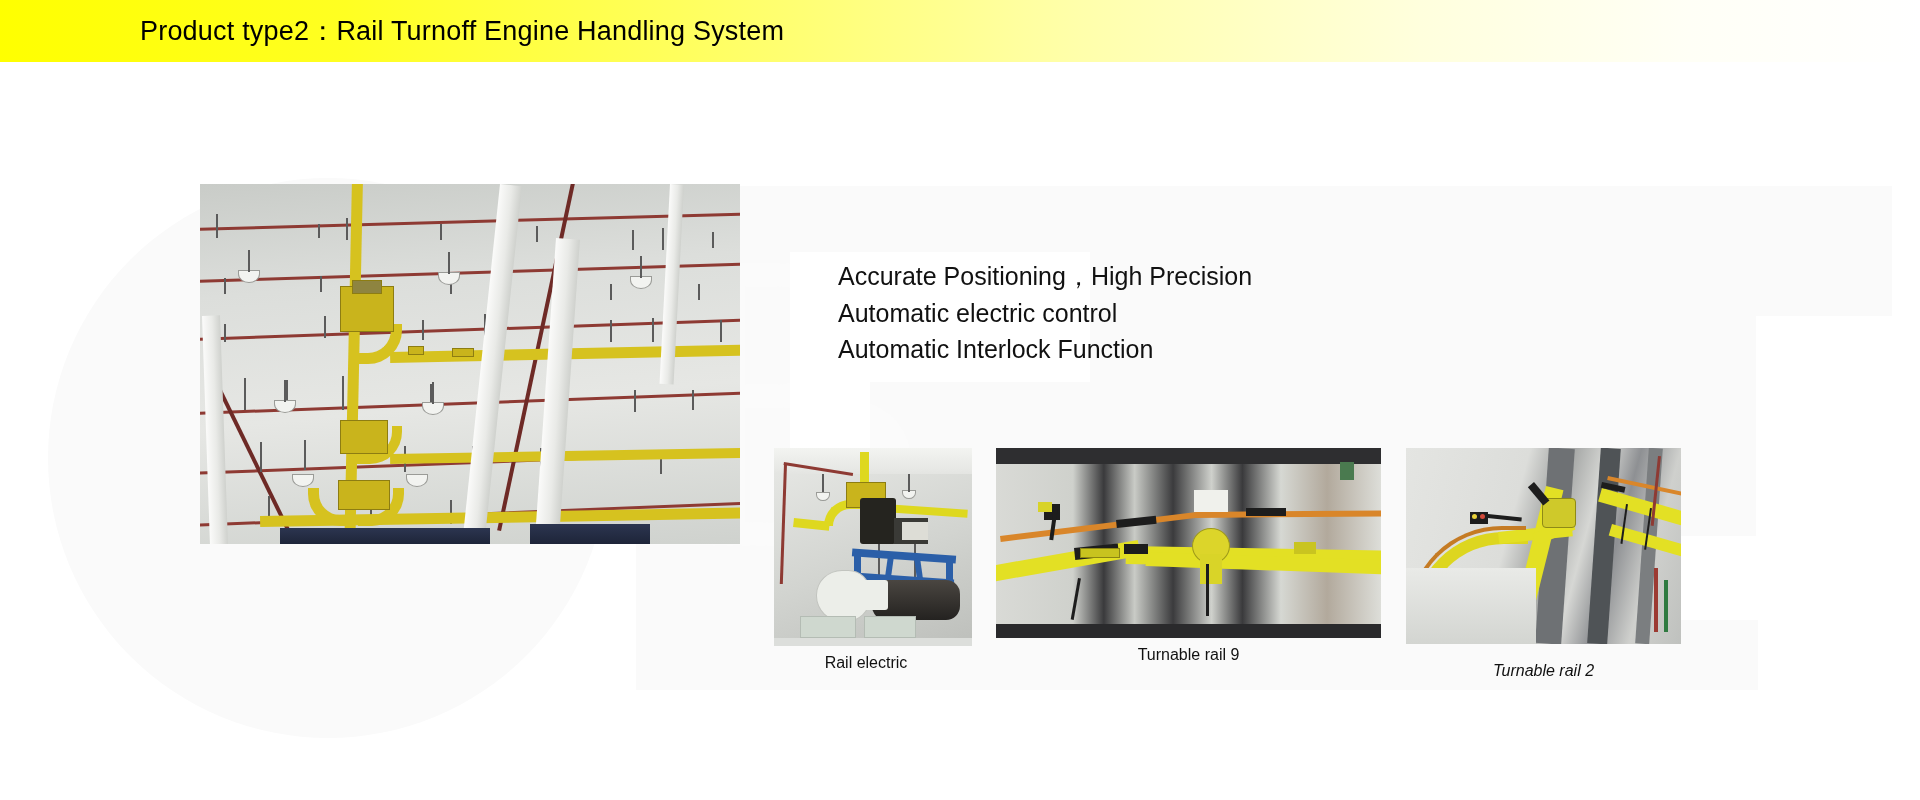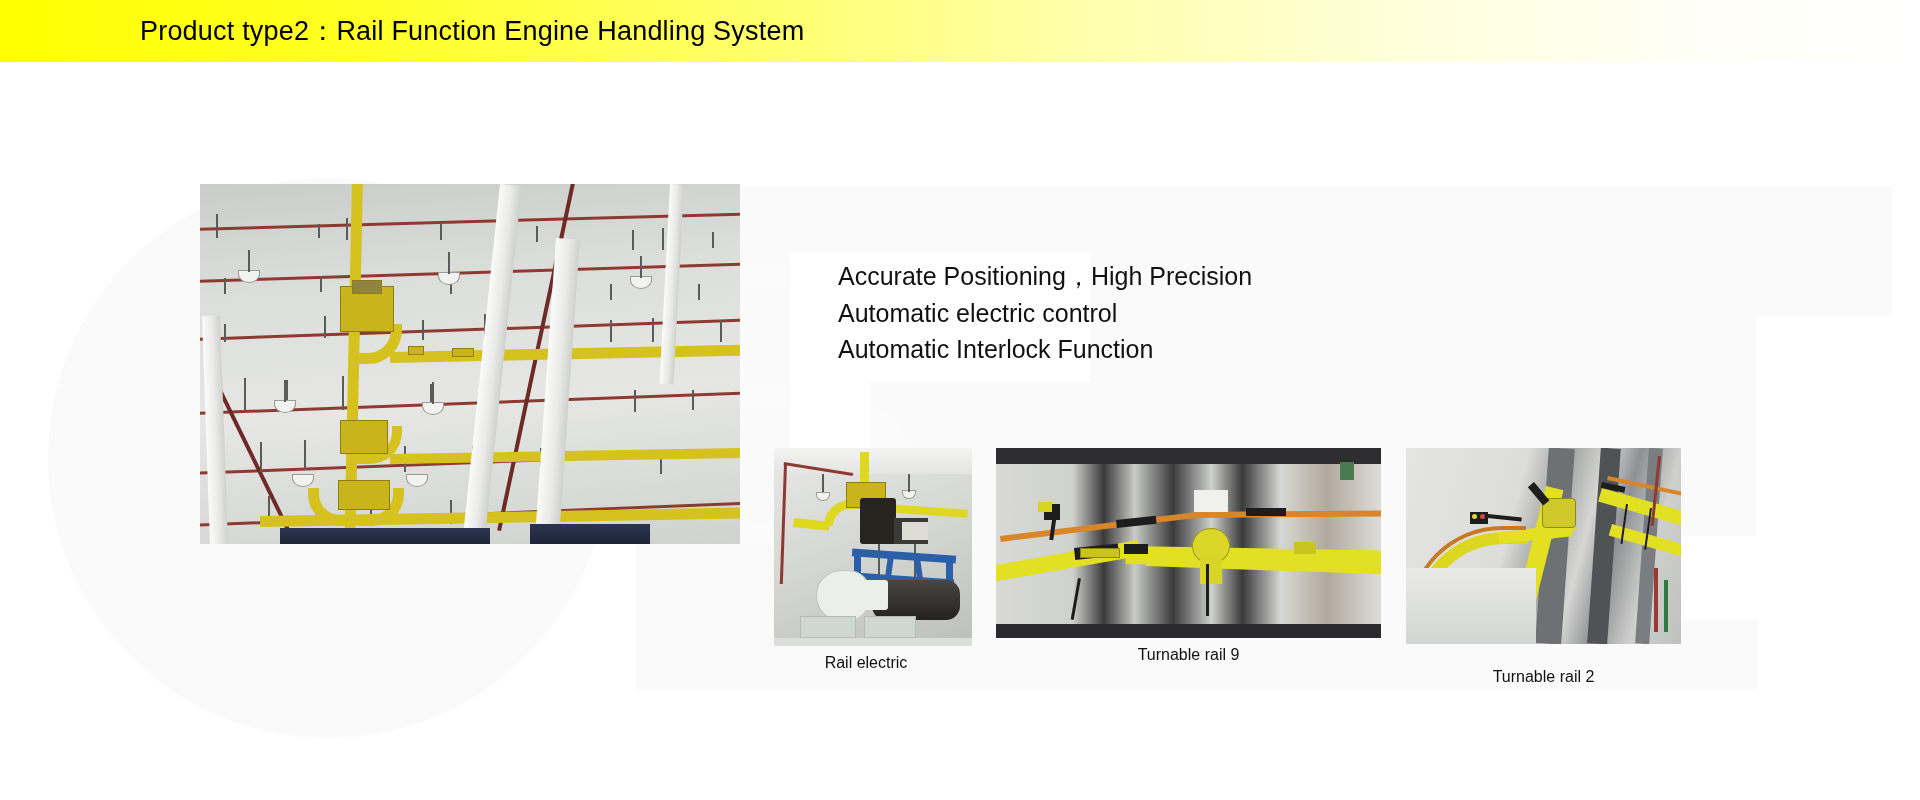--- a/index.html
+++ b/index.html
@@ -195,21 +195,21 @@
   }
   .t1 { left: 0px;   width: 198px; }
   .t1 .frame { width: 198px; height: 198px; }
   .t2 { left: 222px; width: 385px; }
   .t2 .frame { width: 385px; height: 190px; }
   .t3 { left: 632px; width: 275px; }
   .t3 .frame { width: 275px; height: 196px; }
 
   .t1 .cap { margin-left: -14px; }
   .t2 .cap { margin-left: 0; }
-  .t3 .cap { margin-left: 0; margin-top: 24px; }
+  .t3 .cap { margin-left: 0; margin-top: 18px; font-style: italic; }
 
   
   .wall-a { position:absolute; inset:0; background: linear-gradient(160deg,#e8e9e6,#d2d4d0 55%,#bdbfbb); }
   .wall-b { position:absolute; inset:0; background: linear-gradient(90deg,#d9dad6 0%,#cfd1cc 20%,#3a3a3c 28%,#c9cbc6 36%,#3b3b3d 46%,#cfd1cc 56%,#3a3a3c 64%,#d6d8d3 74%,#b2a99c 86%,#ddded9 100%); }
   .wall-c { position:absolute; inset:0; background: linear-gradient(105deg,#e4e5e2 0%,#dcddda 38%,#9fa1a0 50%,#d6d7d4 62%,#8e9093 72%,#cfd0cd 84%,#bfc1be 100%); }
   .blue-frame { position:absolute; background:#2b5fa8; }
   .engine { position:absolute; background: linear-gradient(to bottom,#4a4641,#242220); border-radius:14px; }
   .bag { position:absolute; background:#eceee9; border:1px solid #c2c4bf; border-radius:48% 40% 44% 50%; box-sizing:border-box; }
   .orange-bar { position:absolute; background:#d9862a; transform-origin:0 0; }
   .ylw-bar { position:absolute; background:#e3e024; transform-origin:0 0; }
@@ -227,21 +227,21 @@
     <div class="bg-rect bg-r2"></div>
     <div class="bg-rect bg-r3"></div>
     <div class="bg-rect bg-r4"></div>
     <div class="bg-rect bg-r5"></div>
     <div class="bg-wm-b">B</div>
     <div class="bg-white-notch bg-n1"></div>
     <div class="bg-white-notch bg-n2"></div>
   </div>
 
   <div class="banner">
-    <div class="banner-text">Product type2：Rail Function Engine Handling System</div>
+    <div class="banner-text">Product type2：Rail Turnoff Engine Handling System</div>
   </div>
 
   <div class="hero-photo">
     <div class="sky"></div>
 
     <div class="ph-line red" style="left:-10px;  top:44px;  width:560px; height:3px; transform:rotate(-1.6deg);"></div>
     <div class="ph-line red" style="left:-10px;  top:96px;  width:560px; height:3px; transform:rotate(-1.8deg);"></div>
     <div class="ph-line red" style="left:-10px;  top:154px; width:560px; height:3px; transform:rotate(-2.0deg);"></div>
     <div class="ph-line red" style="left:-10px;  top:228px; width:560px; height:3px; transform:rotate(-2.1deg);"></div>
     <div class="ph-line red" style="left:-10px;  top:288px; width:560px; height:3px; transform:rotate(-2.2deg);"></div>

